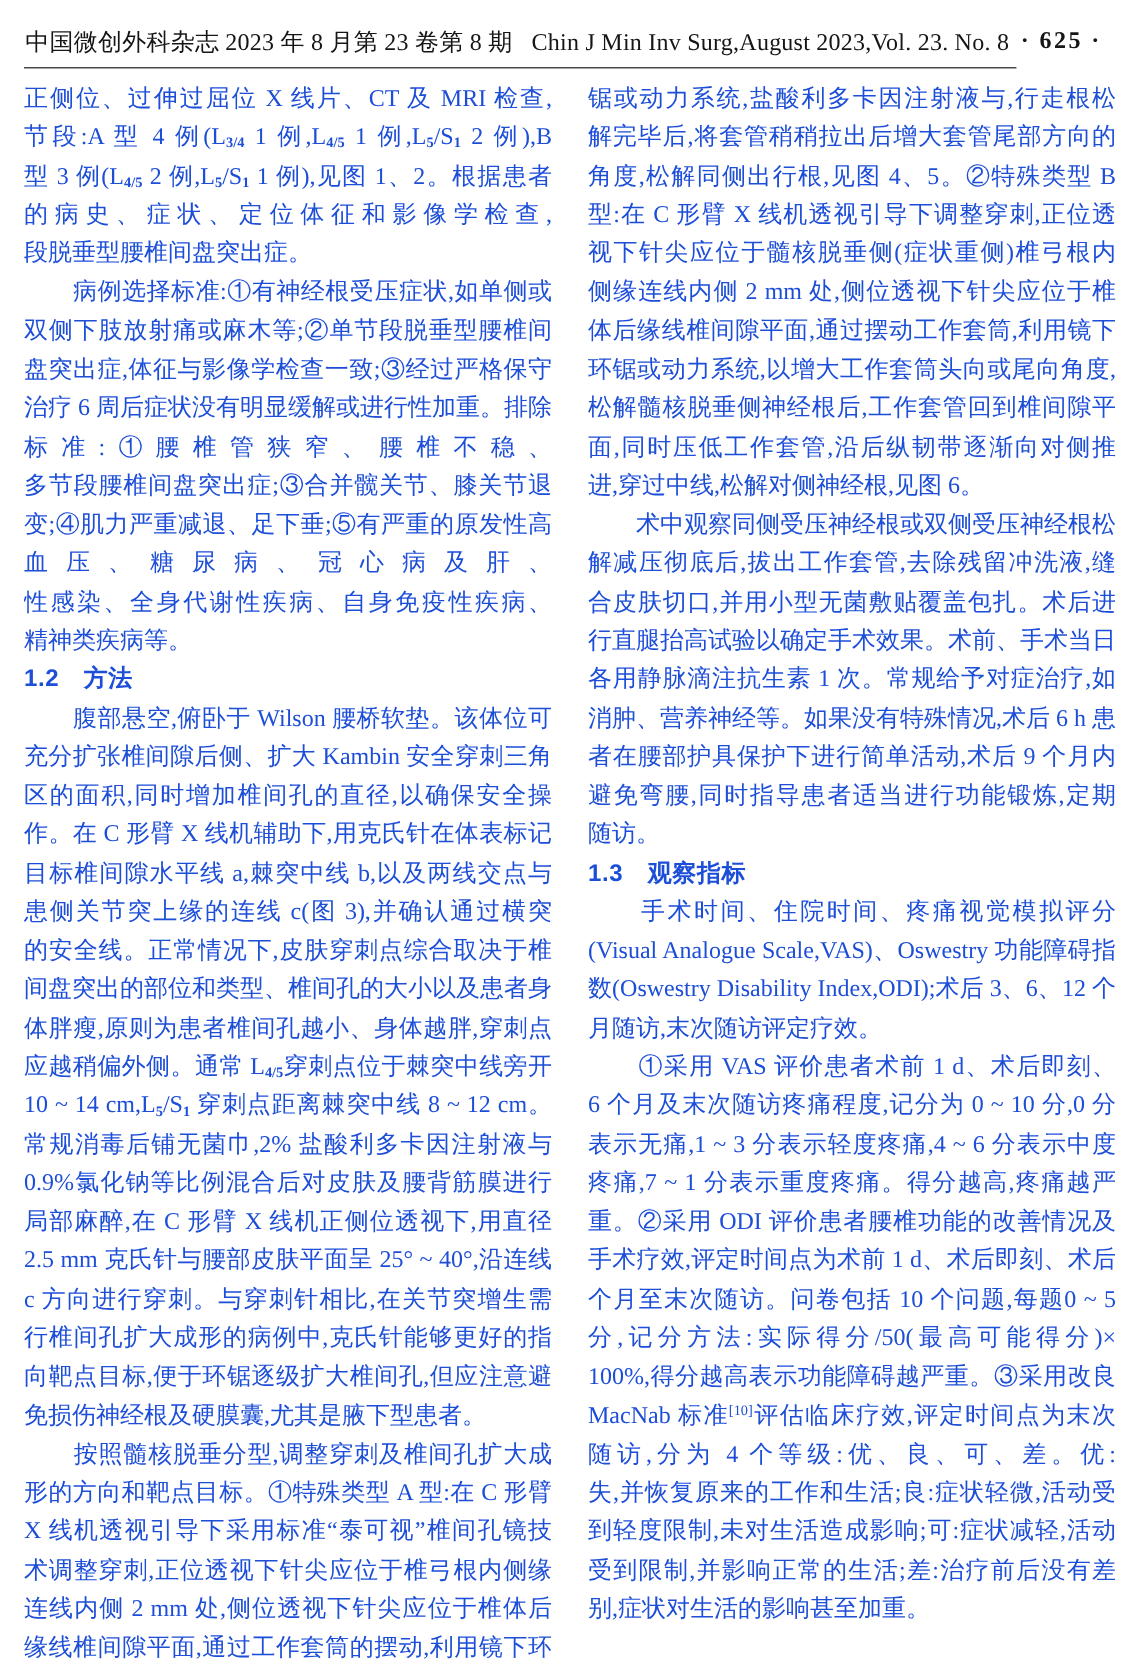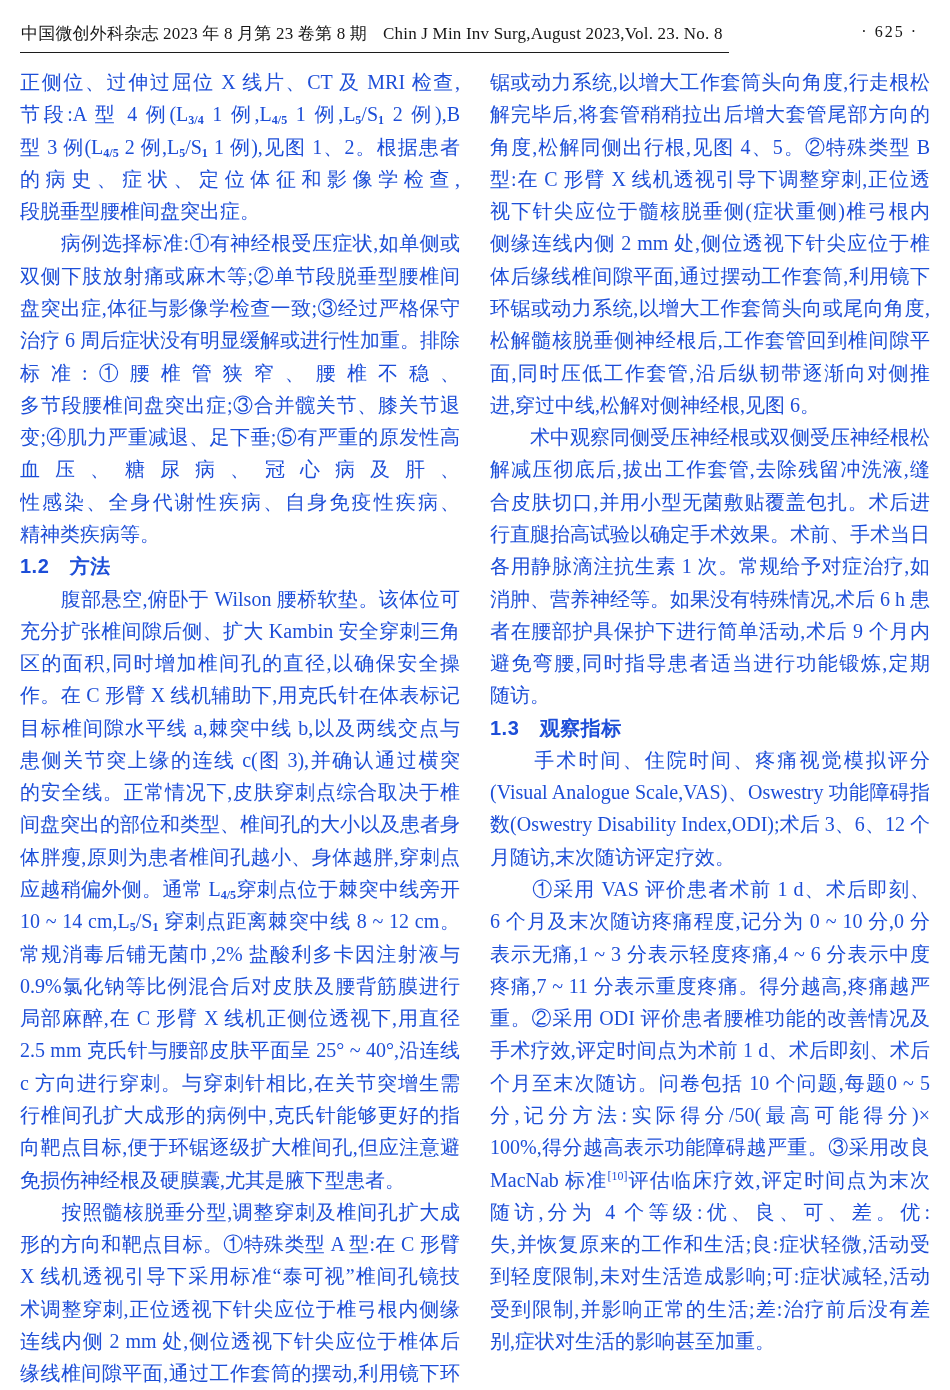--- a/index.html
+++ b/index.html
@@ -4,26 +4,26 @@
 <style>
   html,body { margin:0; padding:0; background:#e8e8e8; }
   .page {
     position:relative; width:950px; height:1390px; margin:0 auto;
     background:#ffffff; color:#161616; overflow:hidden;
     font-family:"Liberation Serif","DejaVu Serif",serif;
   }
   
   .header { position:absolute; top:22px; left:20px; right:18px; height:30px; }
   .header-left {
-    display:inline-block; font-size:17px; letter-spacing:0.2px;
+    display:inline-block; font-size:20px; letter-spacing:0.2px;
     border-bottom:1.6px solid #1c1c1c; padding:0 6px 7px 1px; white-space:nowrap;
   }
   .header-left .en { margin-left:16px; }
   .page-number {
-    position:absolute; right:14px; top:1px; font-size:16px; letter-spacing:2px; white-space:nowrap;
+    position:absolute; right:14px; top:1px; font-size:20px; letter-spacing:2px; white-space:nowrap;font-weight:bold;
   }
   
   .column {
     position:absolute; top:66px; width:440px;
     font-size:20px; line-height:32.29px; color:#1d4ed8;
   }
   .column.left  { left:20px; }
   .column.right { left:490px; }
   .line {
     height:32.29px; overflow:hidden;
@@ -86,21 +86,21 @@
       <div class="line j"><span>向靶点目标,便于环锯逐级扩大椎间孔,但应注意避</span></div>
       <div class="line e"><span>免损伤神经根及硬膜囊,尤其是腋下型患者。</span></div>
       <div class="line j"><span>　　按照髓核脱垂分型,调整穿刺及椎间孔扩大成</span></div>
       <div class="line j"><span>形的方向和靶点目标。①特殊类型 A 型:在 C 形臂</span></div>
       <div class="line j"><span>X 线机透视引导下采用标准“泰可视”椎间孔镜技</span></div>
       <div class="line j"><span>术调整穿刺,正位透视下针尖应位于椎弓根内侧缘</span></div>
       <div class="line j"><span>连线内侧 2 mm 处,侧位透视下针尖应位于椎体后</span></div>
       <div class="line j"><span>缘线椎间隙平面,通过工作套筒的摆动,利用镜下环</span></div>
     </div>
   <div class="column right">
-      <div class="line j"><span>锯或动力系统,以增大工作套筒头向角度,行走根松</span></div>
+      <div class="line j"><span>锯或动力系统,盐酸利多卡因注射液与,行走根松</span></div>
       <div class="line j"><span>解完毕后,将套管稍稍拉出后增大套管尾部方向的</span></div>
       <div class="line j"><span>角度,松解同侧出行根,见图 4、5。②特殊类型 B</span></div>
       <div class="line j"><span>型:在 C 形臂 X 线机透视引导下调整穿刺,正位透</span></div>
       <div class="line j"><span>视下针尖应位于髓核脱垂侧(症状重侧)椎弓根内</span></div>
       <div class="line j"><span>侧缘连线内侧 2 mm 处,侧位透视下针尖应位于椎</span></div>
       <div class="line j"><span>体后缘线椎间隙平面,通过摆动工作套筒,利用镜下</span></div>
       <div class="line j"><span>环锯或动力系统,以增大工作套筒头向或尾向角度,</span></div>
       <div class="line j"><span>松解髓核脱垂侧神经根后,工作套管回到椎间隙平</span></div>
       <div class="line j"><span>面,同时压低工作套管,沿后纵韧带逐渐向对侧推</span></div>
       <div class="line e"><span>进,穿过中线,松解对侧神经根,见图 6。</span></div>
@@ -114,21 +114,21 @@
       <div class="line j"><span>避免弯腰,同时指导患者适当进行功能锻炼,定期</span></div>
       <div class="line e"><span>随访。</span></div>
       <div class="line h"><span>1.3　观察指标</span></div>
       <div class="line j"><span>　　手术时间、住院时间、疼痛视觉模拟评分</span></div>
       <div class="line j"><span>(Visual Analogue Scale,VAS)、Oswestry 功能障碍指</span></div>
       <div class="line j"><span>数(Oswestry Disability Index,ODI);术后 3、6、12 个</span></div>
       <div class="line e"><span>月随访,末次随访评定疗效。</span></div>
       <div class="line j"><span>　　①采用 VAS 评价患者术前 1 d、术后即刻、术后</span></div>
       <div class="line j"><span>6 个月及末次随访疼痛程度,记分为 0 ~ 10 分,0 分</span></div>
       <div class="line j"><span>表示无痛,1 ~ 3 分表示轻度疼痛,4 ~ 6 分表示中度</span></div>
-      <div class="line j"><span>疼痛,7 ~ 11 分表示重度疼痛。得分越高,疼痛越严</span></div>
+      <div class="line j"><span>疼痛,7 ~ 1 分表示重度疼痛。得分越高,疼痛越严</span></div>
       <div class="line j"><span>重。②采用 ODI 评价患者腰椎功能的改善情况及</span></div>
       <div class="line j"><span>手术疗效,评定时间点为术前 1 d、术后即刻、术后 6</span></div>
       <div class="line j"><span>个月至末次随访。问卷包括 10 个问题,每题0 ~ 5</span></div>
       <div class="line j"><span>分,记分方法:实际得分/50(最高可能得分)×</span></div>
       <div class="line j"><span>100%,得分越高表示功能障碍越严重。③采用改良</span></div>
       <div class="line j"><span>MacNab 标准</span><sup>[10]</sup><span>评估临床疗效,评定时间点为末次</span></div>
       <div class="line j"><span>随访,分为 4 个等级:优、良、可、差。优:症状完全消</span></div>
       <div class="line j"><span>失,并恢复原来的工作和生活;良:症状轻微,活动受</span></div>
       <div class="line j"><span>到轻度限制,未对生活造成影响;可:症状减轻,活动</span></div>
       <div class="line j"><span>受到限制,并影响正常的生活;差:治疗前后没有差</span></div>

